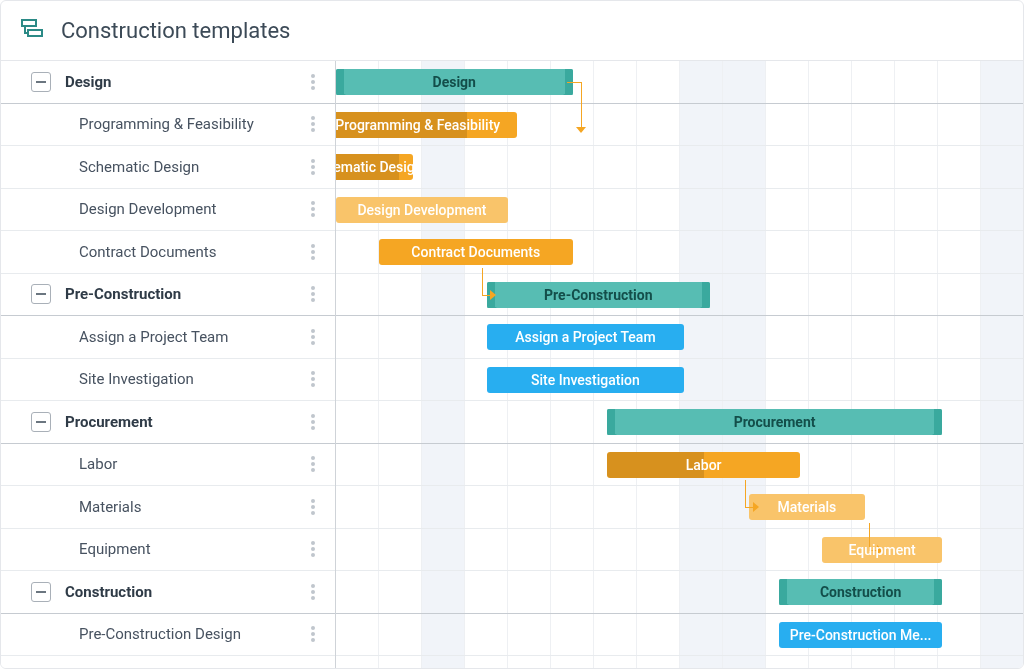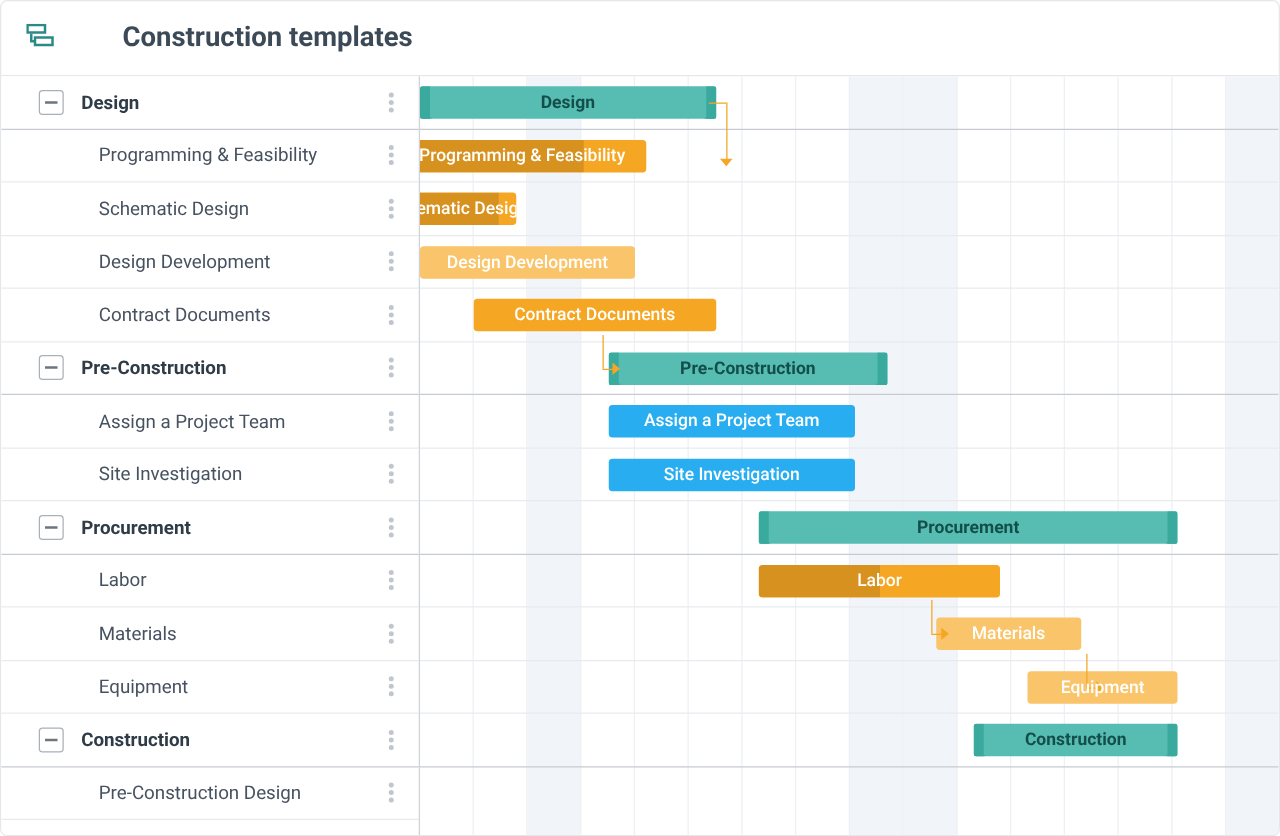--- a/index.html
+++ b/index.html
@@ -18,23 +18,22 @@
     height: 60px;
     display: flex;
     align-items: center;
     padding: 0 20px;
     border-bottom: 1px solid #e5e7eb;
     gap: 14px;
   }
   .header .gantt-icon svg { display: block; }
   .header .title {
     font-size: 22px;
-    font-weight: 700;
+    font-weight: 400;
     color: #3c4a57;
-    margin-left: 37px;
   }
   
   .body {
     position: relative;
     height: calc(100% - 60px);
     padding-left: 48px;
   }
   .row {
     height: 42.5px;
     border-bottom: 1px solid #e8ebee;
@@ -397,20 +396,25 @@
               <span style="position: relative; z-index: 2;">Equipment</span>
             </div>
           </div>
           <div class="row section" style="height: 42.5px;">
             <div class="bar summary" style="left: 442.9px; width: 163.4px;">
               <span class="cap-l"></span>
               <span class="cap-r"></span>
               <span style="position: relative; z-index: 2;">Construction</span>
             </div>
           </div>
+          <div class="row" style="height: 42.5px;">
+            <div class="bar blue" style="left: 442.9px; width: 163.4px;">
+              <span style="position: relative; z-index: 2;">Pre-Construction Me...</span>
+            </div>
+          </div>
           <div class="link h" style="left: 230.8px; top: 21.25px; width: 14px;"></div>
           <div class="link v" style="left: 244.8px; top: 21.25px; height: 46.5px;"></div>
           <div class="link arrow down" style="left: 239.8px; top: 65.75px;"></div>
           <div class="link v" style="left: 146.2px; top: 206.5px; height: 27.25px;"></div>
           <div class="link h" style="left: 146.2px; top: 233.75px; width: 10px;"></div>
           <div class="link arrow right" style="left: 154.2px; top: 228.75px;"></div>
           <div class="link v" style="left: 408.5px; top: 419px; height: 27.25px;"></div>
           <div class="link h" style="left: 408.5px; top: 446.25px; width: 10px;"></div>
           <div class="link arrow right" style="left: 416.5px; top: 441.25px;"></div>
           <div class="link v" style="left: 533.2px; top: 461.5px; height: 27.25px;"></div>

